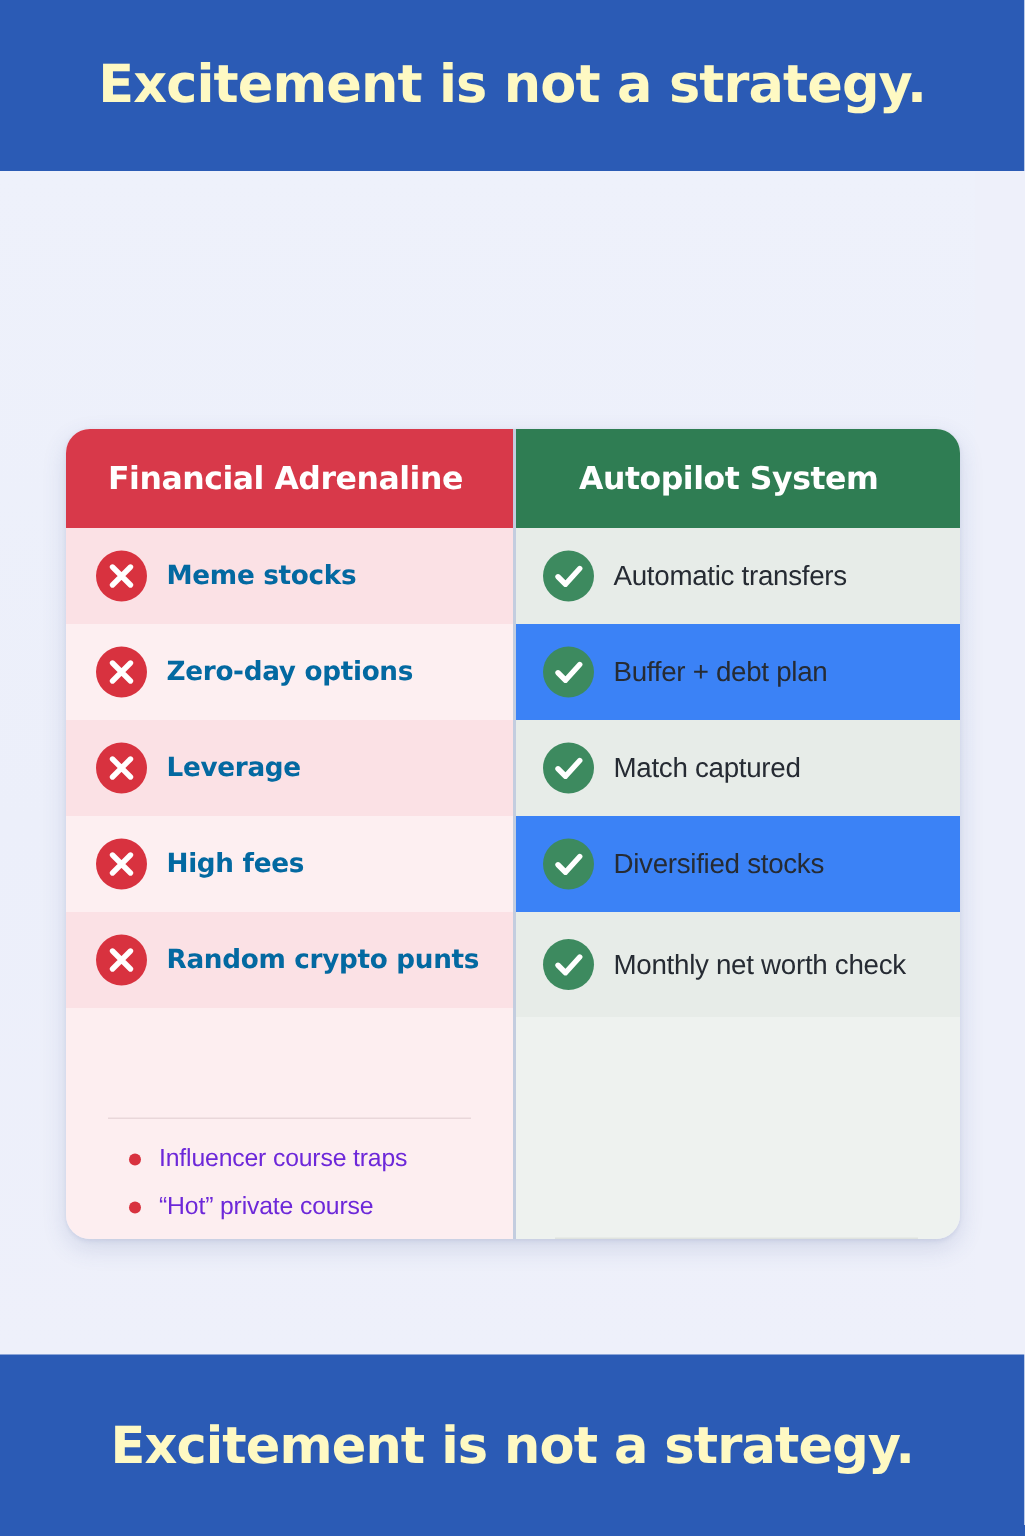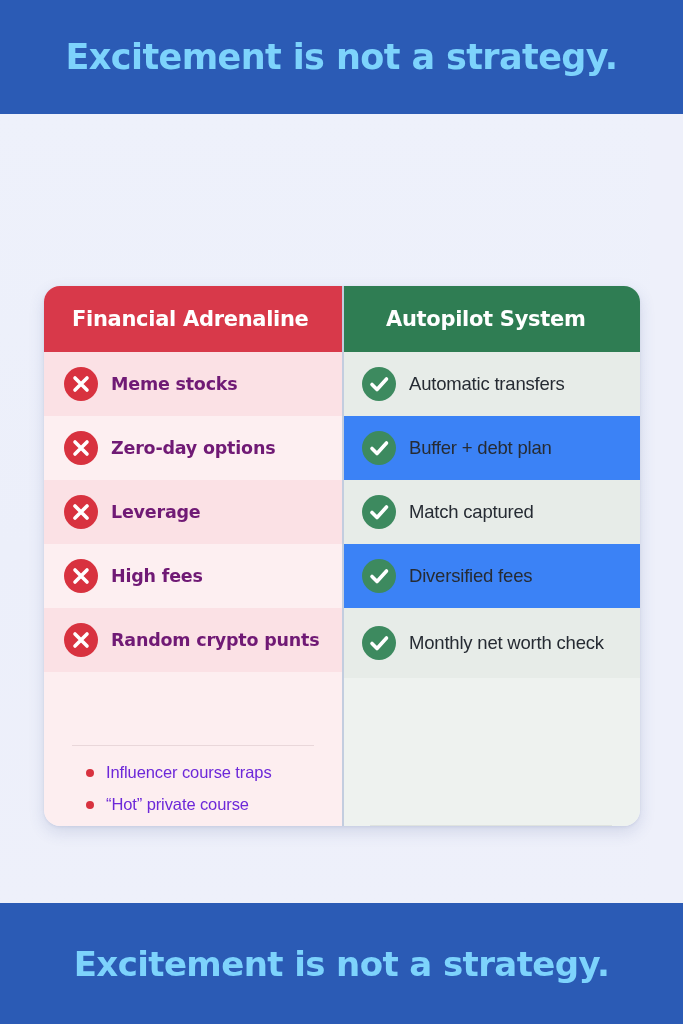--- a/index.html
+++ b/index.html
@@ -22,21 +22,21 @@
     width: 683px;
     background: #2b5bb5;
     display: flex;
     align-items: center;
     justify-content: center;
     box-sizing: border-box;
   }
   .banner-top { top: 0; height: 114px; }
   .banner-bottom { top: 903px; height: 121px; }
   .banner-text {
-    color: #7dd3fc;
+    color: #fef9c3;
     font-family: "DejaVu Sans", sans-serif;
     font-weight: bold;
     font-size: 35px;
     letter-spacing: -0.6px;
     white-space: nowrap;
   }
   .banner-bottom .banner-text { font-size: 34px; }
 
   
   .stage {
@@ -125,21 +125,21 @@
   }
   .icon-x     { background: #d8323f; }
   .icon-check { background: #3d8a5f; }
   .icon svg { position: absolute; left: 0; top: 0; }
 
   .row-label {
     font-size: 18.5px;
     line-height: 1.18;
   }
   .col-left .row-label {
-    color: #701a75;
+    color: #0369a1;
     font-weight: bold;
     font-family: "DejaVu Sans", sans-serif;
     font-size: 17.5px;
     letter-spacing: -0.2px;
   }
   .col-right .row-label {
     color: #262b33;
     font-weight: normal;
     font-family: "Liberation Sans", sans-serif;
     font-size: 18.5px;
@@ -290,21 +290,21 @@
               </svg>
           </span>
           <span class="row-label">Match captured</span>
         </div>
         <div class="row even">
           <span class="icon icon-check">
             <svg width="34" height="34" viewBox="0 0 34 34">
                 <path d="M10 17.5 L15 22.5 L24.5 12" stroke="#ffffff" stroke-width="3.6" fill="none" stroke-linecap="round" stroke-linejoin="round"></path>
               </svg>
           </span>
-          <span class="row-label">Diversified fees</span>
+          <span class="row-label">Diversified stocks</span>
         </div>
         <div class="row odd tall">
           <span class="icon icon-check">
             <svg width="34" height="34" viewBox="0 0 34 34">
                 <path d="M10 17.5 L15 22.5 L24.5 12" stroke="#ffffff" stroke-width="3.6" fill="none" stroke-linecap="round" stroke-linejoin="round"></path>
               </svg>
           </span>
           <span class="row-label">Monthly net worth check</span>
         </div>
       </div>

